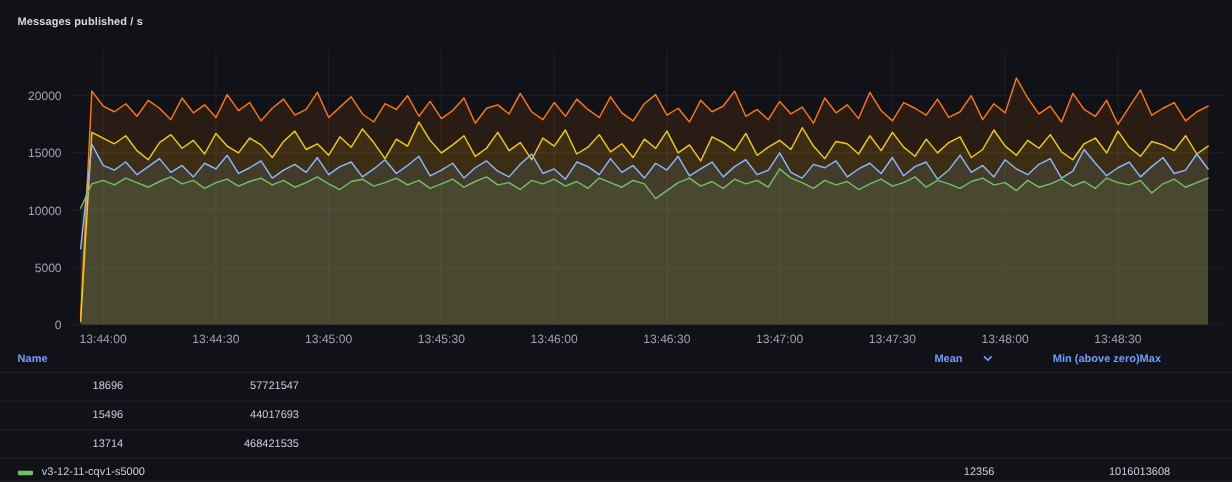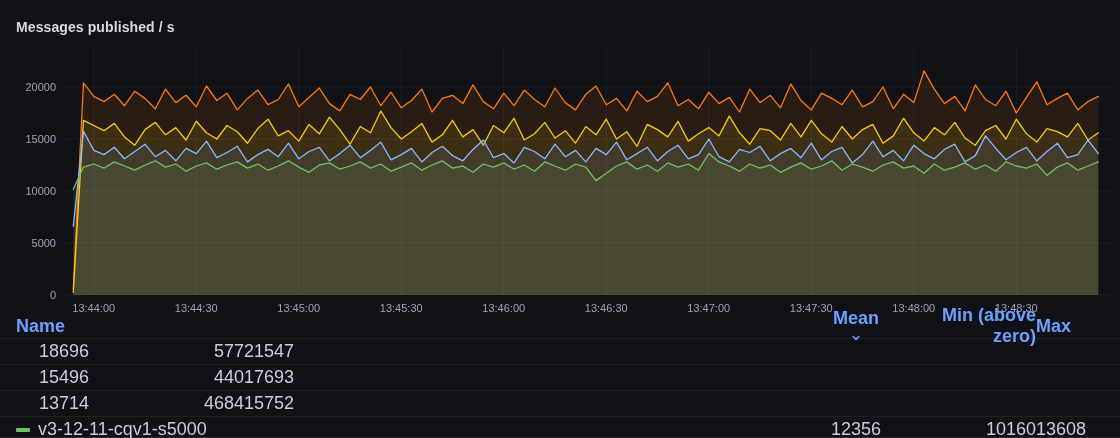--- a/index.html
+++ b/index.html
@@ -1,31 +1,31 @@
 <!DOCTYPE html>
 <html><head>
 <meta charset="utf-8">
 <style>
   html,body{margin:0;padding:0;background:#111217;}
   body{width:1120px;height:438px;overflow:hidden;
        font-family:"Liberation Sans",sans-serif;color:#ccccdc;}
   .panel{position:relative;width:1120px;height:438px;background:#111217;}
-  .panel-title{position:absolute;top:7px;left:16px;font-size:14px;font-weight:600;
+  .panel-title{position:absolute;top:7px;left:16px;font-size:10px;font-weight:600;
                color:#d8d9da;letter-spacing:.1px;}
   .chart-wrap{position:absolute;top:0;left:0;width:1120px;height:316px;}
   .chart-wrap svg{display:block;}
-  .legend{position:absolute;top:314px;left:0;right:0;bottom:0;font-size:18px;
+  .legend{position:absolute;top:314px;left:0;right:0;bottom:0;font-size:10px;
           border-bottom:1px solid rgba(204,204,220,.10);}
   .lrow{display:flex;align-items:center;height:26px;padding:0 18px 0 16px;
         border-top:1px solid rgba(204,204,220,.09);box-sizing:border-box;}
   .lrow.lheader{height:24px;border-top:none;color:#6e9fff;font-weight:600;}
   .col-name{flex:1;display:flex;align-items:center;gap:8px;min-width:0;
             white-space:nowrap;overflow:hidden;}
   .col-mean{width:96px;text-align:right;display:flex;align-items:center;
-            justify-content:flex-end;gap:3px;flex-direction:column;}
+            justify-content:flex-end;gap:17px;}
   .col-min{width:132px;text-align:right;}
   .col-max{width:66px;text-align:left;}
   .swatch{width:14px;height:4px;border-radius:1px;flex:none;}
   .series-name{color:#ccccdc;cursor:pointer;}
   .num{color:#ccccdc;}
   .sort-icon{width:12px;height:12px;flex:none;}
 </style>
 </head>
 <body>
 
@@ -102,21 +102,21 @@
           <div class="col-max num">21547</div>
         </div>
         <div class="lrow">
           <div class="col-mean num">15496</div>
           <div class="col-min num">440</div>
           <div class="col-max num">17693</div>
         </div>
         <div class="lrow">
           <div class="col-mean num">13714</div>
           <div class="col-min num">4684</div>
-          <div class="col-max num">15752</div>
+          <div class="col-max num">21535</div>
         </div>
         <div class="lrow">
           <div class="col-name">
             <span class="swatch" style="background: rgb(115, 191, 105);"></span>
             <span class="series-name">v3-12-11-cqv1-s5000</span>
           </div>
           <div class="col-mean num">12356</div>
           <div class="col-min num">10160</div>
           <div class="col-max num">13608</div>
         </div>

